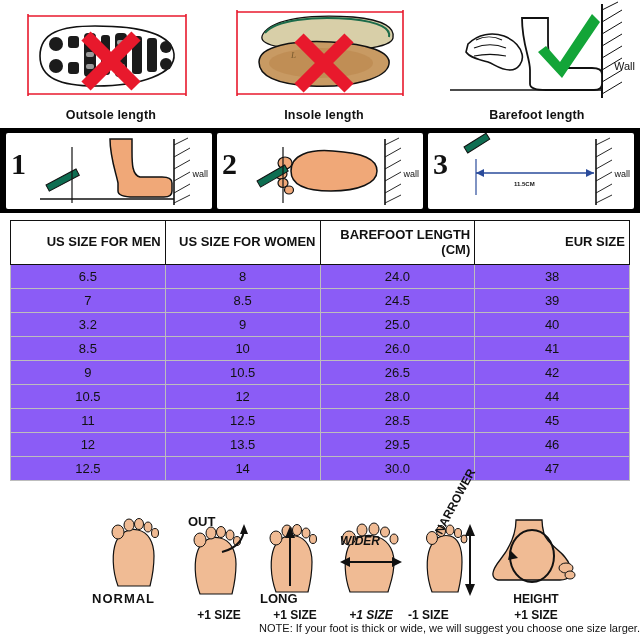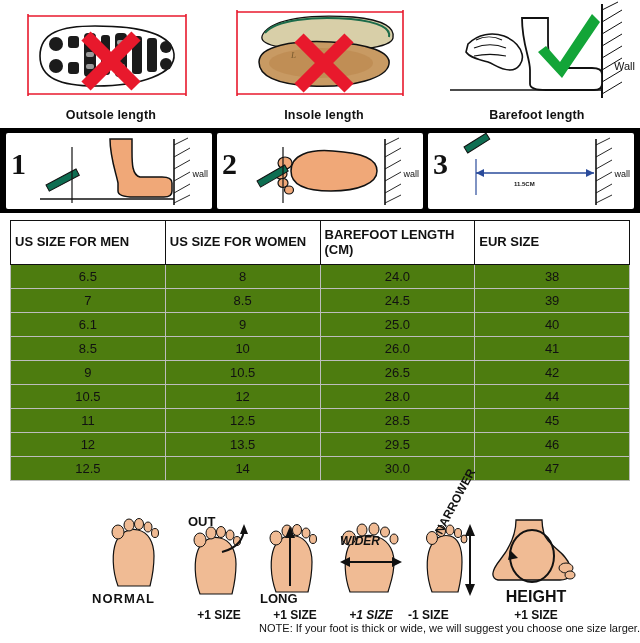--- a/index.html
+++ b/index.html
@@ -95,27 +95,27 @@
     border-collapse: collapse;
     table-layout: fixed;
   }
   table.sizes th {
     border: 1px solid #111;
     background: #fff;
     font-size: 13px;
     font-weight: bold;
     color: #111;
     height: 44px;
-    text-align: left;
+    text-align: right;
     line-height: 1.15;
     padding: 2px 4px;
   }
   table.sizes td {
     border: 1px solid #bdbdbd;
-    background: #4d7c0f;
+    background: #8b5cf6;
     font-size: 13px;
     color: #111;
     height: 24px;
     text-align: center;
     padding: 1px 2px;
   }
 
   
   .bottom-row {
     position: absolute;
@@ -340,21 +340,21 @@
             <td>24.0</td>
             <td>38</td>
           </tr>
         <tr>
             <td>7</td>
             <td>8.5</td>
             <td>24.5</td>
             <td>39</td>
           </tr>
         <tr>
-            <td>6.1</td>
+            <td>3.2</td>
             <td>9</td>
             <td>25.0</td>
             <td>40</td>
           </tr>
         <tr>
             <td>8.5</td>
             <td>10</td>
             <td>26.0</td>
             <td>41</td>
           </tr>
@@ -482,19 +482,19 @@
       <svg width="100" height="76" viewBox="0 0 100 76" style="position:absolute;left:0;top:4px;">
         <path d="M30 4 C30 20 22 34 14 44 C6 54 4 62 12 64 L74 64 C84 64 86 58 84 50
                  C80 36 62 30 58 18 C56 10 56 4 56 4 Z" fill="#f0bb94" stroke="#111" stroke-width="1.3"></path>
         <g fill="#f0bb94" stroke="#111" stroke-width="1">
           <ellipse cx="80" cy="52" rx="7" ry="5"></ellipse>
           <ellipse cx="84" cy="59" rx="5" ry="4"></ellipse>
         </g>
         <ellipse cx="46" cy="40" rx="22" ry="26" fill="none" stroke="#111" stroke-width="2"></ellipse>
         <polygon points="24,34 32,42 22,44" fill="#111"></polygon>
       </svg>
-      <div class="lbl" style="left:0px;bottom:14px;width:100px;text-align:center;font-size:16px;">HEIGHT</div>
+      <div class="lbl" style="left:0px;bottom:14px;width:100px;text-align:center;font-size:12px;">HEIGHT</div>
       <div class="lbl" style="left:0px;bottom:-2px;width:100px;text-align:center;font-size:12px;">+1 SIZE</div>
     </div>
   </div>
 
   <div class="note">NOTE: If your foot is thick or wide, we will suggest you choose one size larger.</div>
 </div>
 
 </body></html>

